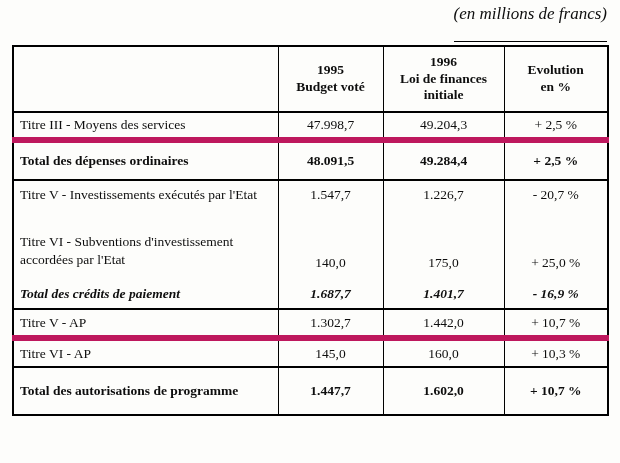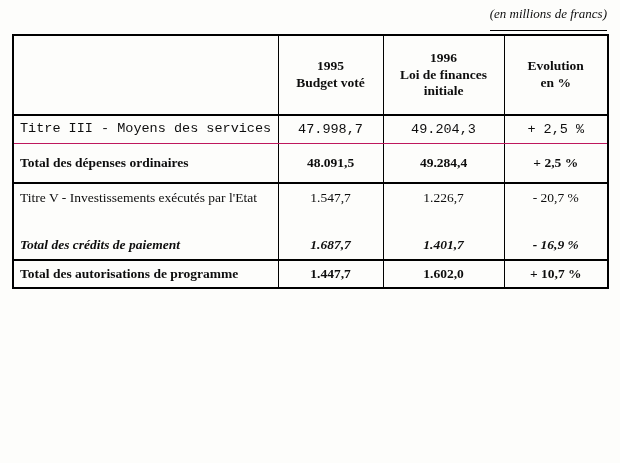--- a/index.html
+++ b/index.html
@@ -9,44 +9,44 @@
     color: #0e0e0e;
     font-family: "Liberation Serif", serif;
     overflow: hidden;
   }
   .page { padding: 4px 13px 0 12px; }
 
   .caption-row { text-align: right; margin-bottom: 3px; }
   .caption {
     display: inline-block;
     font-style: italic;
-    font-size: 13px;
+    font-size: 17px;
     border-bottom: 1px solid #000;
-    padding-bottom: 8px;
+    padding-bottom: 17px;
   }
 
   table.budget-table {
     border-collapse: collapse;
     table-layout: fixed;
     width: 595px;
     border: 2px solid #000;
   }
   col.c-label { width: 265px; }
   col.c-1995  { width: 105px; }
   col.c-1996  { width: 121px; }
   col.c-evol  { width: 104px; }
 
   th, td {
     border-left: 1px solid #000;
     font-size: 13.5px;
     vertical-align: middle;
   }
   th:first-child, td:first-child { border-left: none; }
 
-  thead tr { height: 80px; }
+  thead tr { height: 66px; }
   thead th {
     font-weight: bold;
     text-align: center;
     white-space: pre-line;
     line-height: 1.25;
     padding: 2px 2px;
   }
 
   td.label {
     text-align: left;
@@ -58,24 +58,24 @@
   tr.total td { font-weight: bold; }
 
   
   tr.r1, tr.r2 { height: 28px; }
   tr.r3  { height: 40px; margin-left: 36px; }
   tr.r4  { height: 48px; margin-top: 24px; }
   tr.r5  { height: 52px; }
   tr.r6  { height: 29px; font-style: italic; }
   tr.r7  { height: 34px; }
   tr.r8, tr.r9 { height: 29px; }
-  tr.r10 { height: 28px; }
+  tr.r10 { height: 48px; }
 
   
-  tr.bb1 > th, tr.bb1 > td { border-bottom: 1px solid #be185d; font-family: Liberation Mono, monospace; }
+  tr.bb1 > th, tr.bb1 > td { border-bottom: 6px solid #be185d; }
   tr.bb2 > th, tr.bb2 > td { border-bottom: 2px solid #000; }
 
   
   tr.label-top td.label { vertical-align: top; padding-top: 5px; }
   tr.vals-top td.num    { vertical-align: top; padding-top: 6px; }
   tr.vals-bottom td.num { vertical-align: bottom; padding-bottom: 9px; }
 </style>
 </head>
 <body>
 
@@ -121,30 +121,48 @@
         <td class="num">+ 2,5 %</td>
       </tr>
 
       <tr class="r4 label-top vals-top">
         <td class="label">Titre V - Investissements exécutés par l'Etat</td>
         <td class="num">1.547,7</td>
         <td class="num">1.226,7</td>
         <td class="num">- 20,7 %</td>
       </tr>
 
+      <tr class="r5 label-top vals-bottom">
+        <td class="label">Titre VI - Subventions d'investissement accordées par l'Etat</td>
+        <td class="num">140,0</td>
+        <td class="num">175,0</td>
+        <td class="num">+ 25,0 %</td>
+      </tr>
 
       <tr class="r6 bb2 total">
         <td class="label">Total des crédits de paiement</td>
         <td class="num">1.687,7</td>
         <td class="num">1.401,7</td>
         <td class="num">- 16,9 %</td>
       </tr>
 
 
+      <tr class="r8 bb1">
+        <td class="label">Titre V - AP</td>
+        <td class="num">1.302,7</td>
+        <td class="num">1.442,0</td>
+        <td class="num">+ 10,7 %</td>
+      </tr>
 
+      <tr class="r9 bb2">
+        <td class="label">Titre VI - AP</td>
+        <td class="num">145,0</td>
+        <td class="num">160,0</td>
+        <td class="num">+ 10,3 %</td>
+      </tr>
 
       <tr class="r10 total">
         <td class="label">Total des autorisations de programme</td>
         <td class="num">1.447,7</td>
         <td class="num">1.602,0</td>
         <td class="num">+ 10,7 %</td>
       </tr>
 
     </tbody>
   </table>

